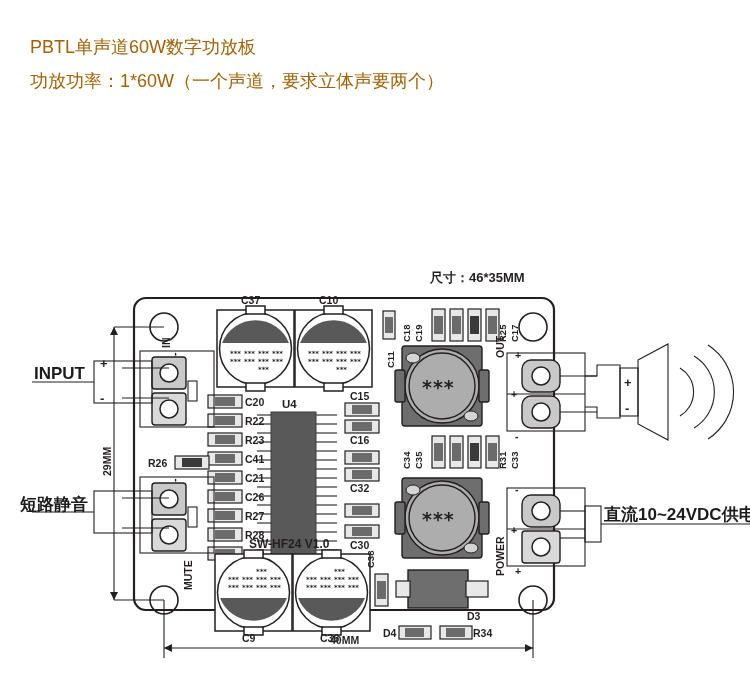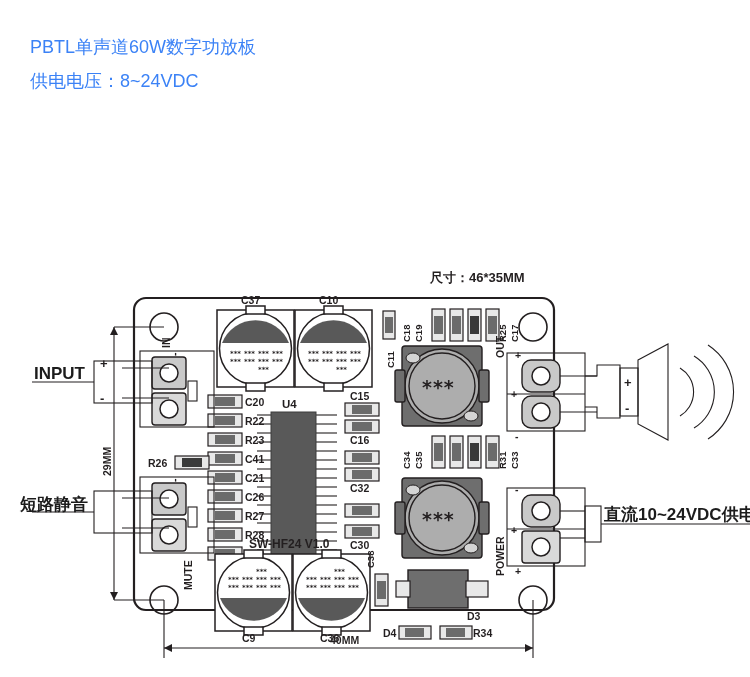--- a/index.html
+++ b/index.html
@@ -2,21 +2,21 @@
 <html><head>
 <meta charset="utf-8">
 <style>
   html,body{margin:0;padding:0;background:#ffffff;}
   body{
     width:750px;height:677px;position:relative;overflow:hidden;
     font-family:"Liberation Sans","DejaVu Sans",sans-serif;
     color:#1a1a1a;
   }
   #spec-header{position:absolute;left:30px;top:30px;width:700px;}
-  .spec-line{font-size:18px;line-height:34px;color:#3b82f6;white-space:nowrap;font-weight:400;}
+  .spec-line{font-size:18px;line-height:34px;color:#a16207;white-space:nowrap;font-weight:400;}
   #diagram-area{position:absolute;left:12px;top:248px;width:750px;height:429px;font-weight:bold;}
   svg{display:block;}
   .stroke{fill:none;stroke:#231f20;stroke-width:1.6;}
   .thin{fill:none;stroke:#231f20;stroke-width:1.1;}
   .dim{fill:none;stroke:#231f20;stroke-width:1.1;}
   .boardfill{fill:#ffffff;stroke:#231f20;stroke-width:2.2;}
   .capbody{fill:#ffffff;stroke:#231f20;stroke-width:1.5;}
   .capdark{fill:#595959;}
   .pad{fill:#c9c9c9;stroke:#231f20;stroke-width:1.4;}
   .padlt{fill:#d9d9d9;stroke:#231f20;stroke-width:1.4;}
@@ -32,21 +32,21 @@
   .lbl-cn{font-family:"Liberation Sans","DejaVu Sans",sans-serif;font-size:17px;fill:#1c1c1c;}
   .lbl-u4{font-family:"Liberation Sans","DejaVu Sans",sans-serif;font-size:11.5px;fill:#231f20;}
   .starfill{fill:#231f20;font-size:19px;font-family:"DejaVu Sans",sans-serif;letter-spacing:1px;}
   .ministar{fill:#231f20;font-size:7px;font-family:"DejaVu Sans",sans-serif;}
 </style>
 </head>
 <body>
 
 <div id="spec-header">
   <div class="spec-line">PBTL单声道60W数字功放板</div>
-  <div class="spec-line">供电电压：8~24VDC</div>
+  <div class="spec-line">功放功率：1*60W（一个声道，要求立体声要两个）</div>
 </div>
 
 <div id="diagram-area">
 <svg width="750" height="429" viewBox="0 0 750 429" xmlns="http://www.w3.org/2000/svg">
 
   <text class="lbl-big" x="418" y="34">尺寸：46*35MM</text>
 
   <rect class="boardfill" x="122" y="50" width="420" height="312" rx="12" ry="12"></rect>
 
   <circle class="stroke" cx="152" cy="79" r="14"></circle>

